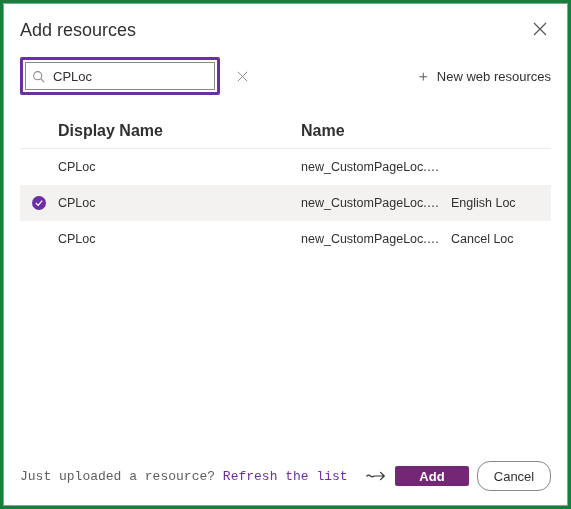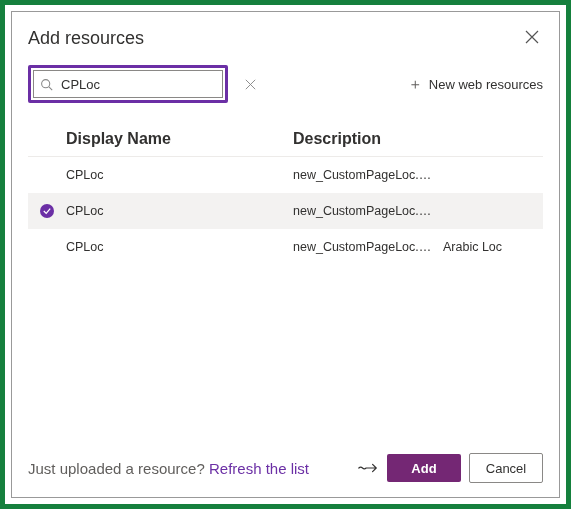--- a/index.html
+++ b/index.html
@@ -6,22 +6,21 @@
   html, body { margin:0; padding:0; }
   body {
     font-family: "Segoe UI", Arial, sans-serif;
     font-size: 13px;
     color: #323130;
     background: #fff;
   }
   .frame {
     width: 571px;
     height: 509px;
-    border: 5px solid #15803d;
-    padding: 6px;
+    border: 3px solid #15803d;
   }
   .panel {
     width: 100%;
     height: 100%;
     border: 1px solid #999;
     padding: 14px 16px;
     display: flex;
     flex-direction: column;
     position: relative;
   }
@@ -95,30 +94,30 @@
     background:#6b2fa5;
     display:flex; align-items:center; justify-content:center;
   }
   .footer {
     display:flex;
     align-items:center;
     justify-content: space-between;
     padding-top: 10px;
     margin-top:auto;
   }
-  .hint { font-size:15px; color:#605e5c; }
+  .hint { font-size:13px; color:#605e5c;font-family:Liberation Mono, monospace; }
   .hint .link { color:#6b2fa5; cursor:pointer; }
   .btns { display:flex; align-items:center; gap:8px; }
   
-  .purplebtn { background:#742774; color:#fff; border:none; font-weight:600; min-width:74px; height:28px; border-radius:2px; cursor:pointer; font-size:13px;}
+  .purplebtn { background:#742774; color:#fff; border:none; font-weight:600; min-width:74px; height:20px; border-radius:2px; cursor:pointer; font-size:13px;}
   .purplebtn { background:#7719aa;}
   .purplebtn { background:#742774;}
   .purplebtn { background:#6b2fa5;}
   .purplebtn { background:#742774;}
-  .cancelbtn { background:#fff; border:1px solid #8a8886; color:#323130; height:30px; min-width:74px; border-radius:2px; cursor:pointer; font-size:13px;}
+  .cancelbtn { background:#fff; border:1px solid #8a8886; color:#323130; height:30px; min-width:74px; border-radius:13px; cursor:pointer; font-size:13px;}
   .pointer-icon { color:#323130; }
   .trunc { white-space:nowrap; overflow:hidden; text-overflow:ellipsis; padding-right:8px;}
 </style>
 </head>
 <body>
 
 <div class="frame">
   <div class="panel">
 
     <div class="hdr">
@@ -152,46 +151,47 @@
       <div class="newlink">
         <span class="plus">＋</span>
         <span>New web resources</span>
       </div>
     </div>
 
     <div class="grid">
       <div class="row header">
         <div class="c1"></div>
         <div class="c2">Display Name</div>
-        <div class="c4">Description</div>
+        <div class="c3">Name</div>
       </div>
 
       <div class="row data">
         <div class="c1"></div>
         <div class="c2 trunc">CPLoc</div>
         <div class="c3 trunc">new_CustomPageLoc.1030.r...</div>
       </div>
 
       <div class="row data sel">
         <div class="c1">
           <span class="check">
             <svg width="8" height="8" viewBox="0 0 10 10">
                 <path d="M1 5 L4 8 L9 2" stroke="#fff" stroke-width="1.6" fill="none"></path>
               </svg>
           </span>
         </div>
         <div class="c2 trunc">CPLoc</div>
         <div class="c3 trunc">new_CustomPageLoc.1033.r...</div>
+        <div class="c4 trunc">English Loc</div>
       </div>
 
       <div class="row data">
         <div class="c1"></div>
         <div class="c2 trunc">CPLoc</div>
         <div class="c3 trunc">new_CustomPageLoc.1025.loc</div>
-        <div class="c4 trunc">Arabic Loc</div>
+        <div class="c4 trunc">Cancel Loc</div>
       </div>
     </div>
 
     <div class="footer">
       <div class="hint">
         <span>Just uploaded a resource? </span><span class="link">Refresh the list</span>
       </div>
       <div class="btns">
         <span class="icon pointer-icon">
           <svg width="22" height="18" viewBox="0 0 24 18">

